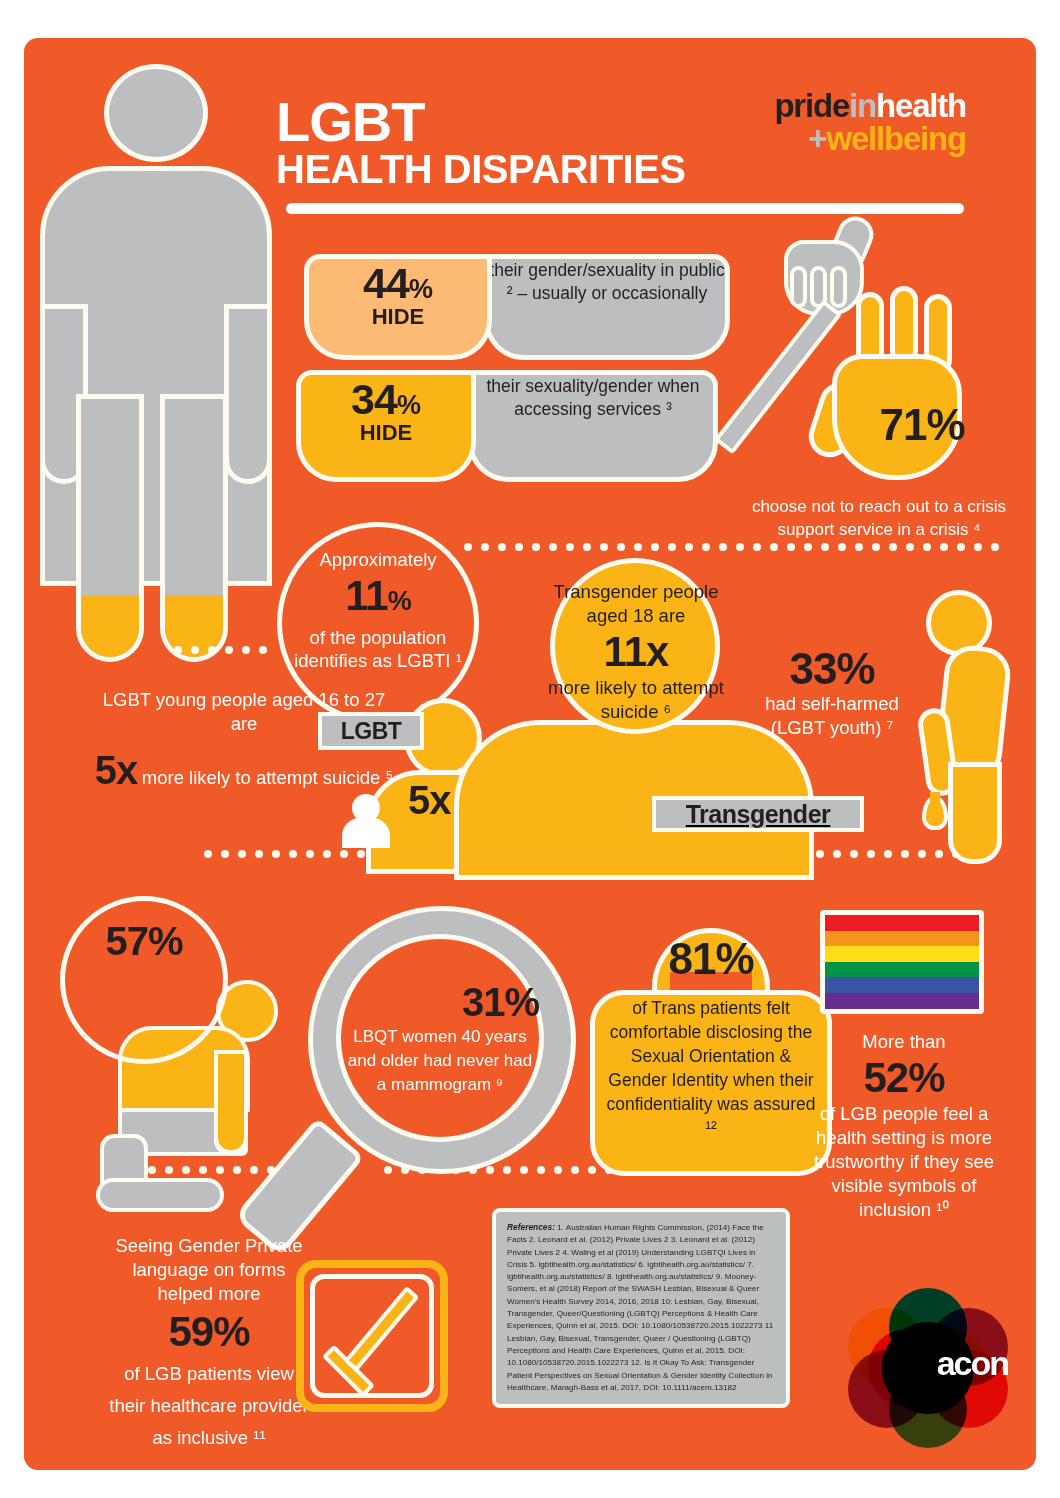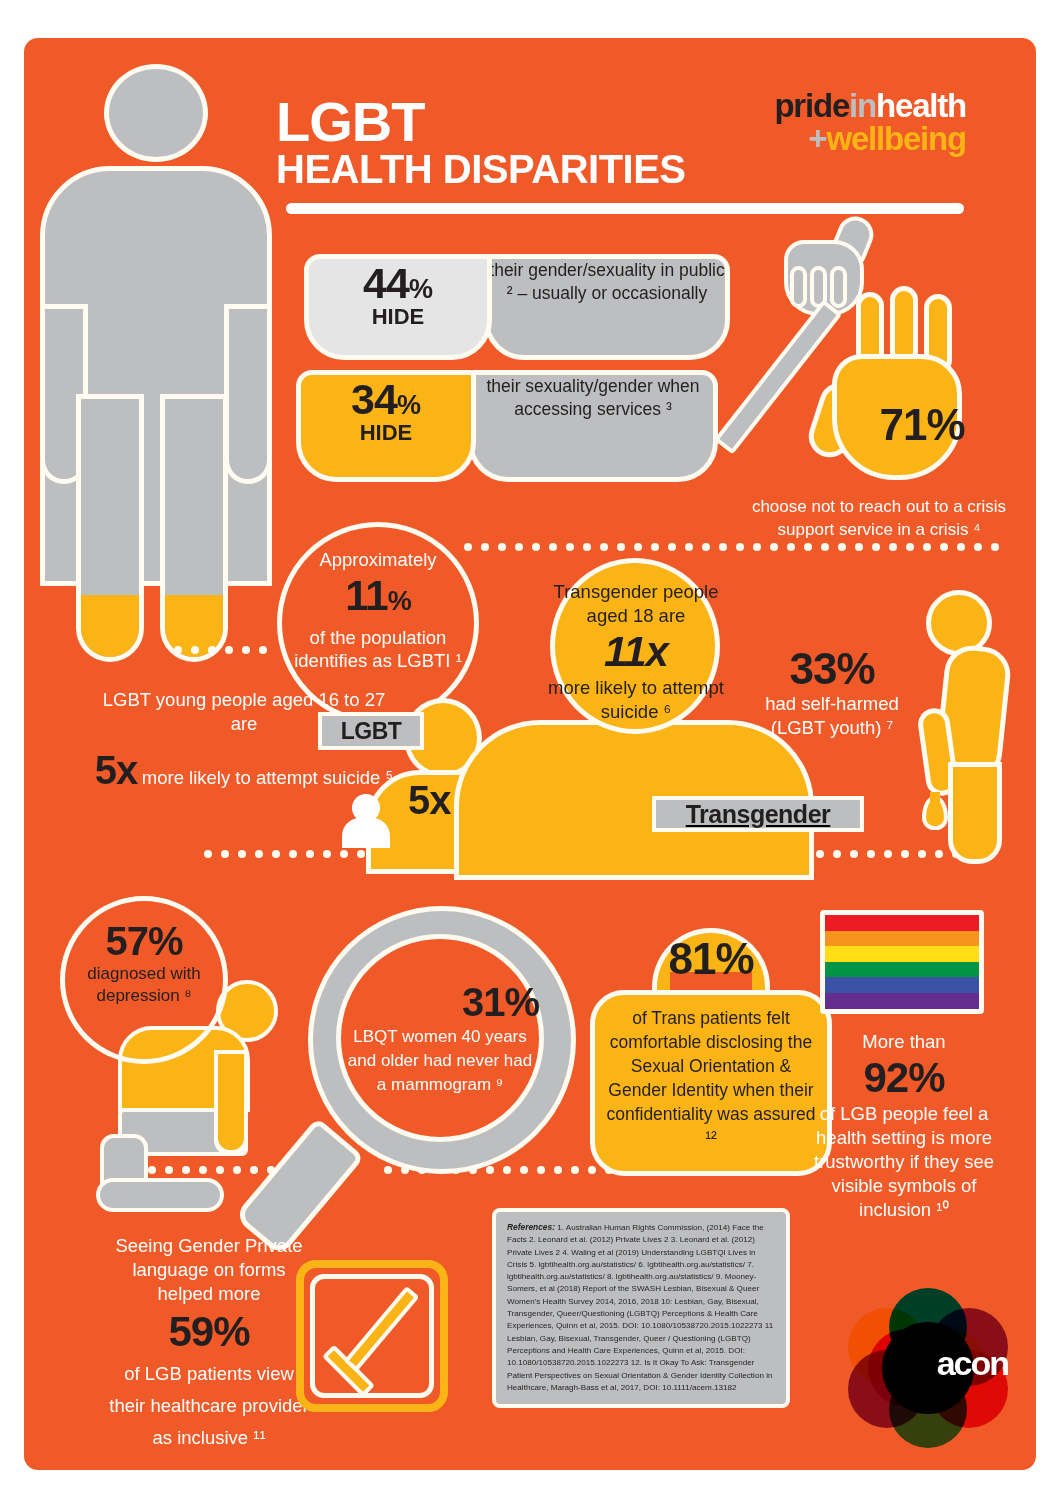--- a/index.html
+++ b/index.html
@@ -43,21 +43,21 @@
      background:#BCBEC0; border:5px solid #FFFBF0; border-radius:0 0 24px 24px; }
   .fig-armR { position:absolute; left:192px; top:240px; width:48px; height:180px;
      background:#BCBEC0; border:5px solid #FFFBF0; border-radius:0 0 24px 24px; }
   .fig-legL { position:absolute; left:44px; top:330px; width:68px; height:268px;
      background:#BCBEC0; border:5px solid #FFFBF0; border-radius:0 0 34px 34px; overflow:hidden; }
   .fig-legR { position:absolute; left:128px; top:330px; width:68px; height:268px;
      background:#BCBEC0; border:5px solid #FFFBF0; border-radius:0 0 34px 34px; overflow:hidden; }
   .sock { position:absolute; left:0; bottom:0; width:100%; height:62px; background:#FBB416; }
 
   #g1-left { left:280px; top:216px; width:188px; height:106px;
-    background:#e5e5e5; border:5px solid #FFFBF0;
+    background:#fdba74; border:5px solid #FFFBF0;
     border-radius:16px 6px 40px 40px; z-index:4; }
   #g1-right { left:460px; top:216px; width:246px; height:106px;
     background:#BCBEC0; border:5px solid #FFFBF0;
     border-radius:6px 16px 40px 40px; z-index:3; }
   #g1-bridge { left:440px; top:216px; width:60px; height:38px; background:#BCBEC0;
     border-bottom:5px solid #FFFBF0; z-index:2; }
 
   #g2-left { left:272px; top:332px; width:180px; height:112px;
     background:#FBB416; border:5px solid #FFFBF0;
     border-radius:16px 6px 40px 40px; z-index:4; }
@@ -131,21 +131,21 @@
      letter-spacing:-1px; z-index:9; }
 
   
   #tfig { left:430px; top:520px; width:360px; height:320px; }
   .tf-head { position:absolute; left:96px; top:0; width:170px; height:176px;
      background:#FBB416; border:5px solid #FFFBF0; border-radius:50%; }
   .tf-body { position:absolute; left:0px; top:162px; width:360px; height:160px;
      background:#FBB416; border:5px solid #FFFBF0; border-radius:86px 86px 0 0; }
   #tf-txt { position:absolute; left:92px; top:22px; width:180px; text-align:center; z-index:6;}
   #tf-txt .a { font-size:18.5px; color:#231F20; line-height:24px; }
-  #tf-txt .b { font-size:42px; font-weight:bold; color:#231F20; letter-spacing:-1px; line-height:48px;font-style:italic;}
+  #tf-txt .b { font-size:42px; font-weight:bold; color:#231F20; letter-spacing:-1px; line-height:48px;}
   #tf-txt .c { font-size:18.5px; color:#231F20; line-height:24px; }
 
   #tg-tag { left:628px; top:758px; width:212px; height:36px; background:#BCBEC0;
      border:4px solid #FFFBF0; display:flex; align-items:center; justify-content:center; z-index:9;text-decoration:underline;}
   #tg-tag span { font-size:25px; font-weight:bold; color:#231F20; letter-spacing:-0.5px;}
 
   
   #p33 { left:718px; top:608px; width:180px; text-align:center; }
   #p33 .a { font-size:44px; font-weight:bold; color:#231F20; letter-spacing:-1px; line-height:46px;}
   #p33 .b { font-size:18.5px; color:#fff; line-height:24px; }
@@ -204,21 +204,21 @@
   
   #lock { left:566px; top:890px; width:242px; height:248px; }
   .lk-shackle { position:absolute; left:62px; top:0; width:118px; height:120px;
      border:5px solid #FFFBF0; border-bottom:none; background:#FBB416;
      border-radius:62px 62px 0 0; }
   .lk-hole { position:absolute; left:80px; top:44px; width:82px; height:80px; background:#F05A28; }
   .lk-body { position:absolute; left:0; top:62px; width:242px; height:186px;
      background:#FBB416; border:5px solid #FFFBF0; border-radius:34px; }
   #p81 { position:absolute; left:0; top:6px; width:242px; text-align:center; z-index:8;
      font-size:44px; font-weight:bold; color:#231F20; letter-spacing:-1px; }
-  #t81 { position:absolute; left:10px; top:78px; width:222px; text-align:center; z-index:8;
+  #t81 { position:absolute; left:10px; top:68px; width:222px; text-align:center; z-index:8;
      font-size:17.5px; color:#231F20; line-height:24px; }
 
   
   #flag { left:796px; top:872px; width:164px; height:104px;
      border:5px solid #FFFBF0; border-radius:4px; overflow:hidden; }
   #flag div { height:16.6%; }
 
   #p60 { left:780px; top:992px; width:200px; text-align:center; }
   #p60 .a { font-size:18.5px; color:#fff; line-height:24px; }
   #p60 .b { font-size:42px; font-weight:bold; color:#231F20; letter-spacing:-1px; line-height:48px;}
@@ -401,21 +401,20 @@
     <div class="kn-head"></div>
     <div class="kn-thigh"></div>
     <div class="kn-shin"></div>
     <div class="kn-foot"></div>
     <div class="kn-arm-l"></div>
     <div class="kn-body"></div>
     <div class="kn-arm"></div>
   </div>
   <div id="c57" class="abs">
     <div class="a">57%</div>
-    <div class="b">diagnosed with depression ⁸</div>
   </div>
 
   <div id="magn" class="abs">
     <div class="mg-handle"></div>
     <div class="mg-ring"></div>
     <div class="mg-hole">
       <div id="mg-txt" style="width:100%;">
         <div class="a" style="text-align:right;">31%</div>
         <div class="b">LBQT women 40 years and older had never had a mammogram ⁹</div>
       </div>
@@ -433,21 +432,21 @@
   <div id="flag" class="abs">
     <div style="background:#ED1C24"></div>
     <div style="background:#F7941E"></div>
     <div style="background:#FFDE17"></div>
     <div style="background:#009444"></div>
     <div style="background:#3B53A4"></div>
     <div style="background:#662D91"></div>
   </div>
   <div id="p60" class="abs">
     <div class="a">More than</div>
-    <div class="b">92%</div>
+    <div class="b">52%</div>
     <div class="c">of LGB people feel a health setting is more trustworthy if they see visible symbols of inclusion ¹⁰</div>
   </div>
 
   <div id="p59" class="abs">
     <div class="a">Seeing Gender Private language on forms helped more</div>
     <div class="b">59%</div>
     <div class="c">of LGB patients view their healthcare provider as inclusive ¹¹</div>
   </div>
   <div id="tickbox" class="abs">
     <div class="inner"></div>

